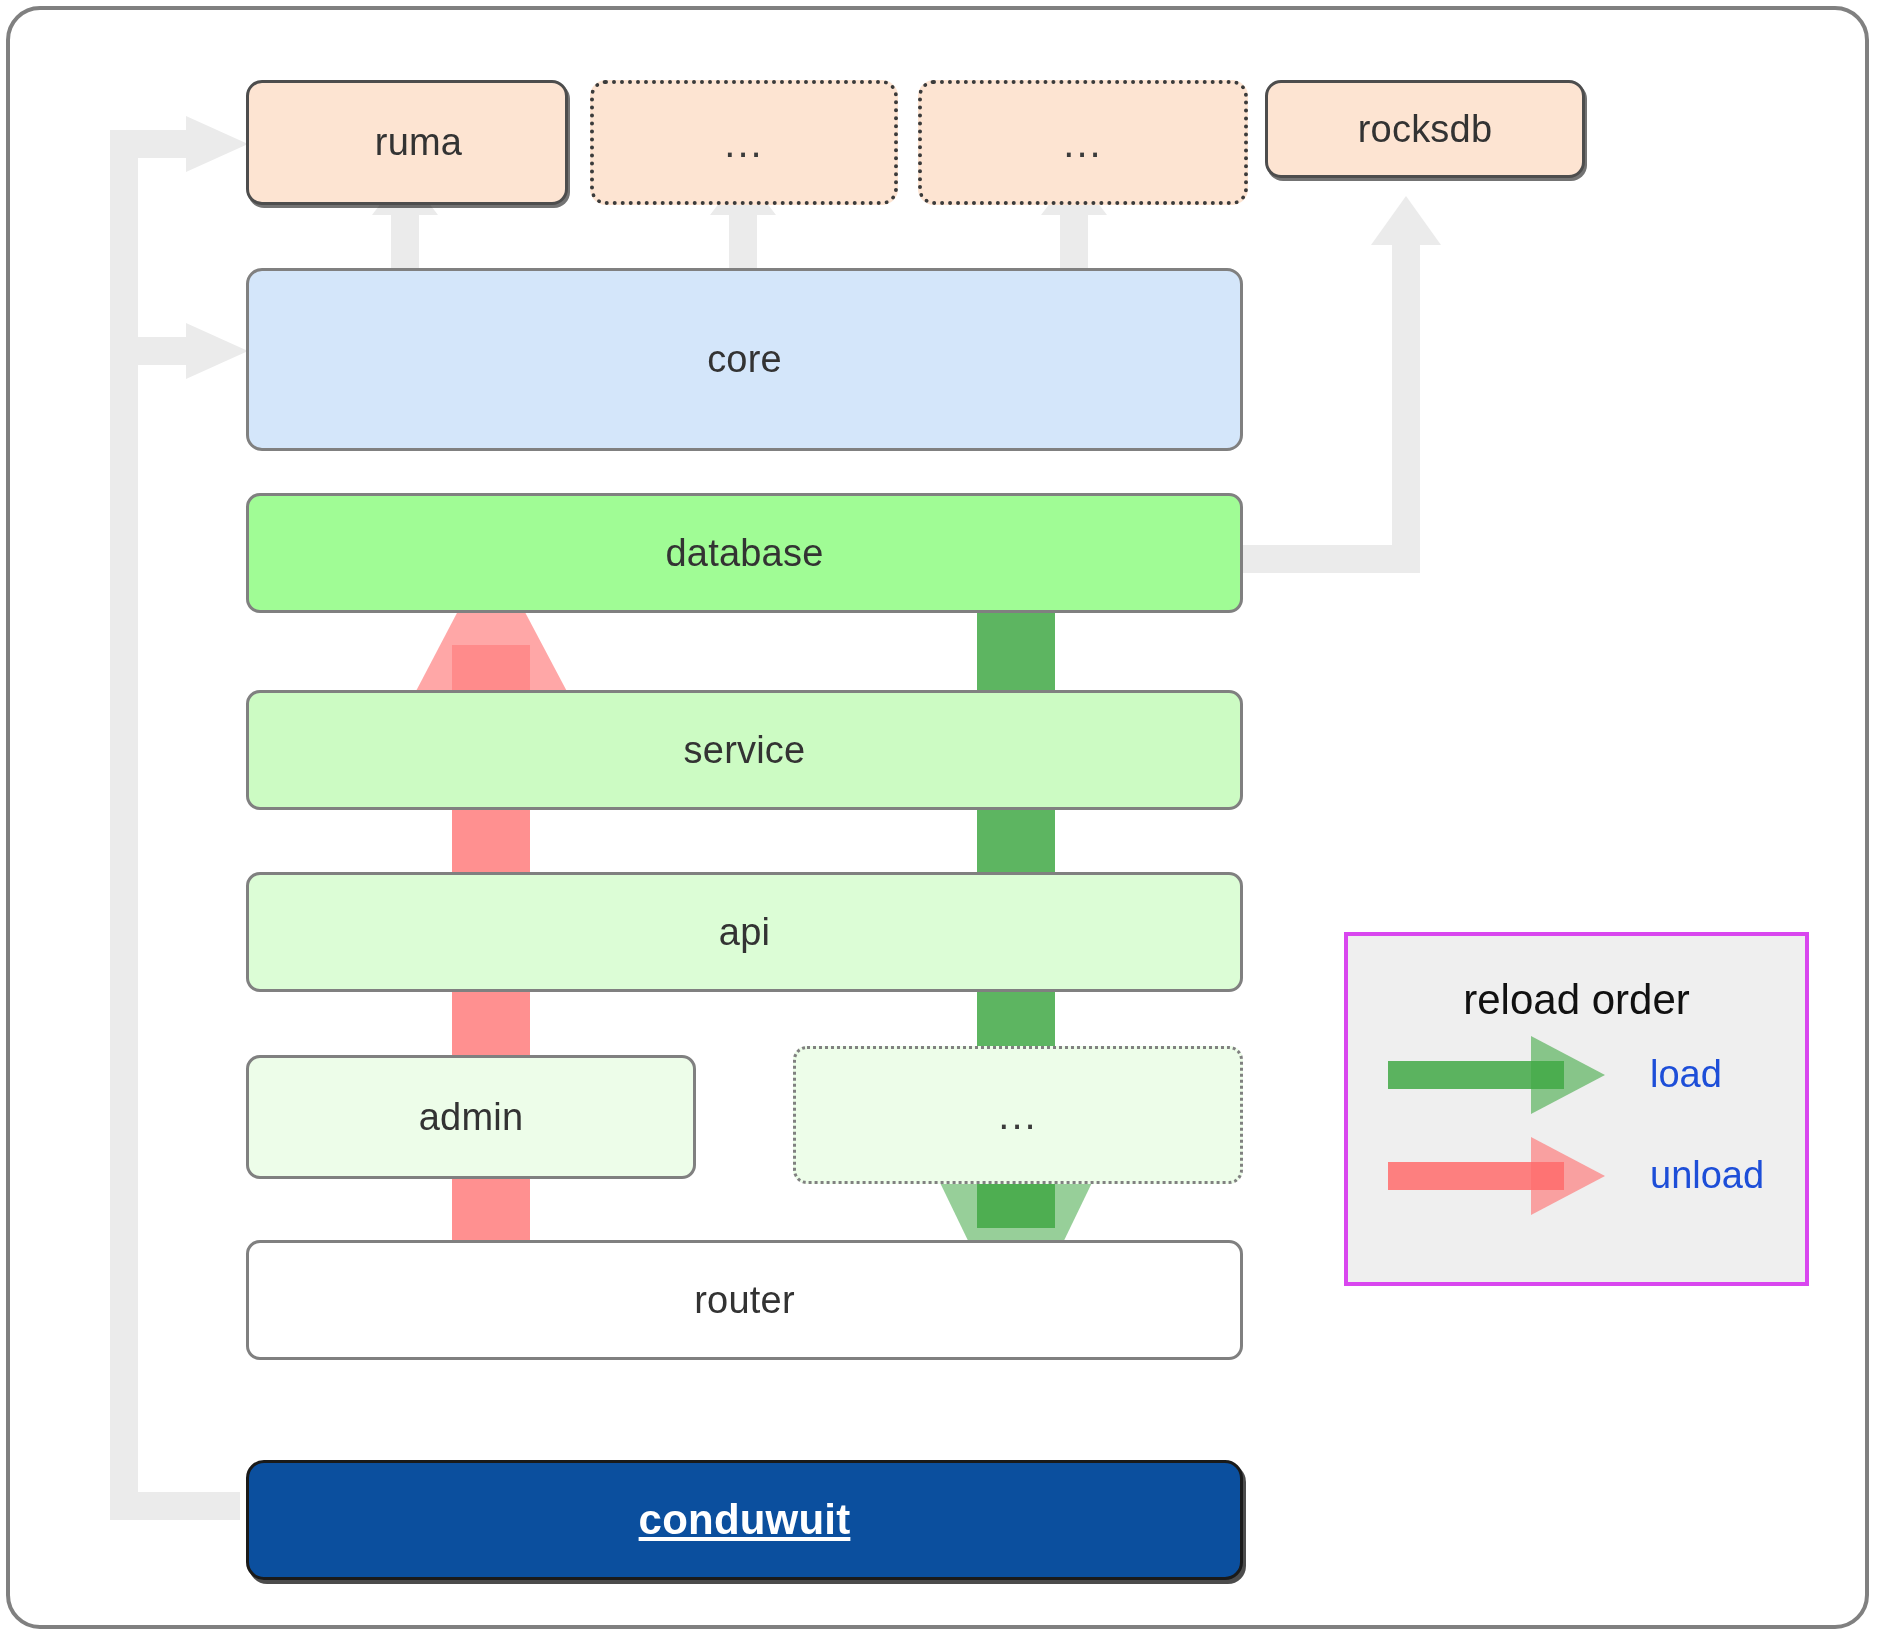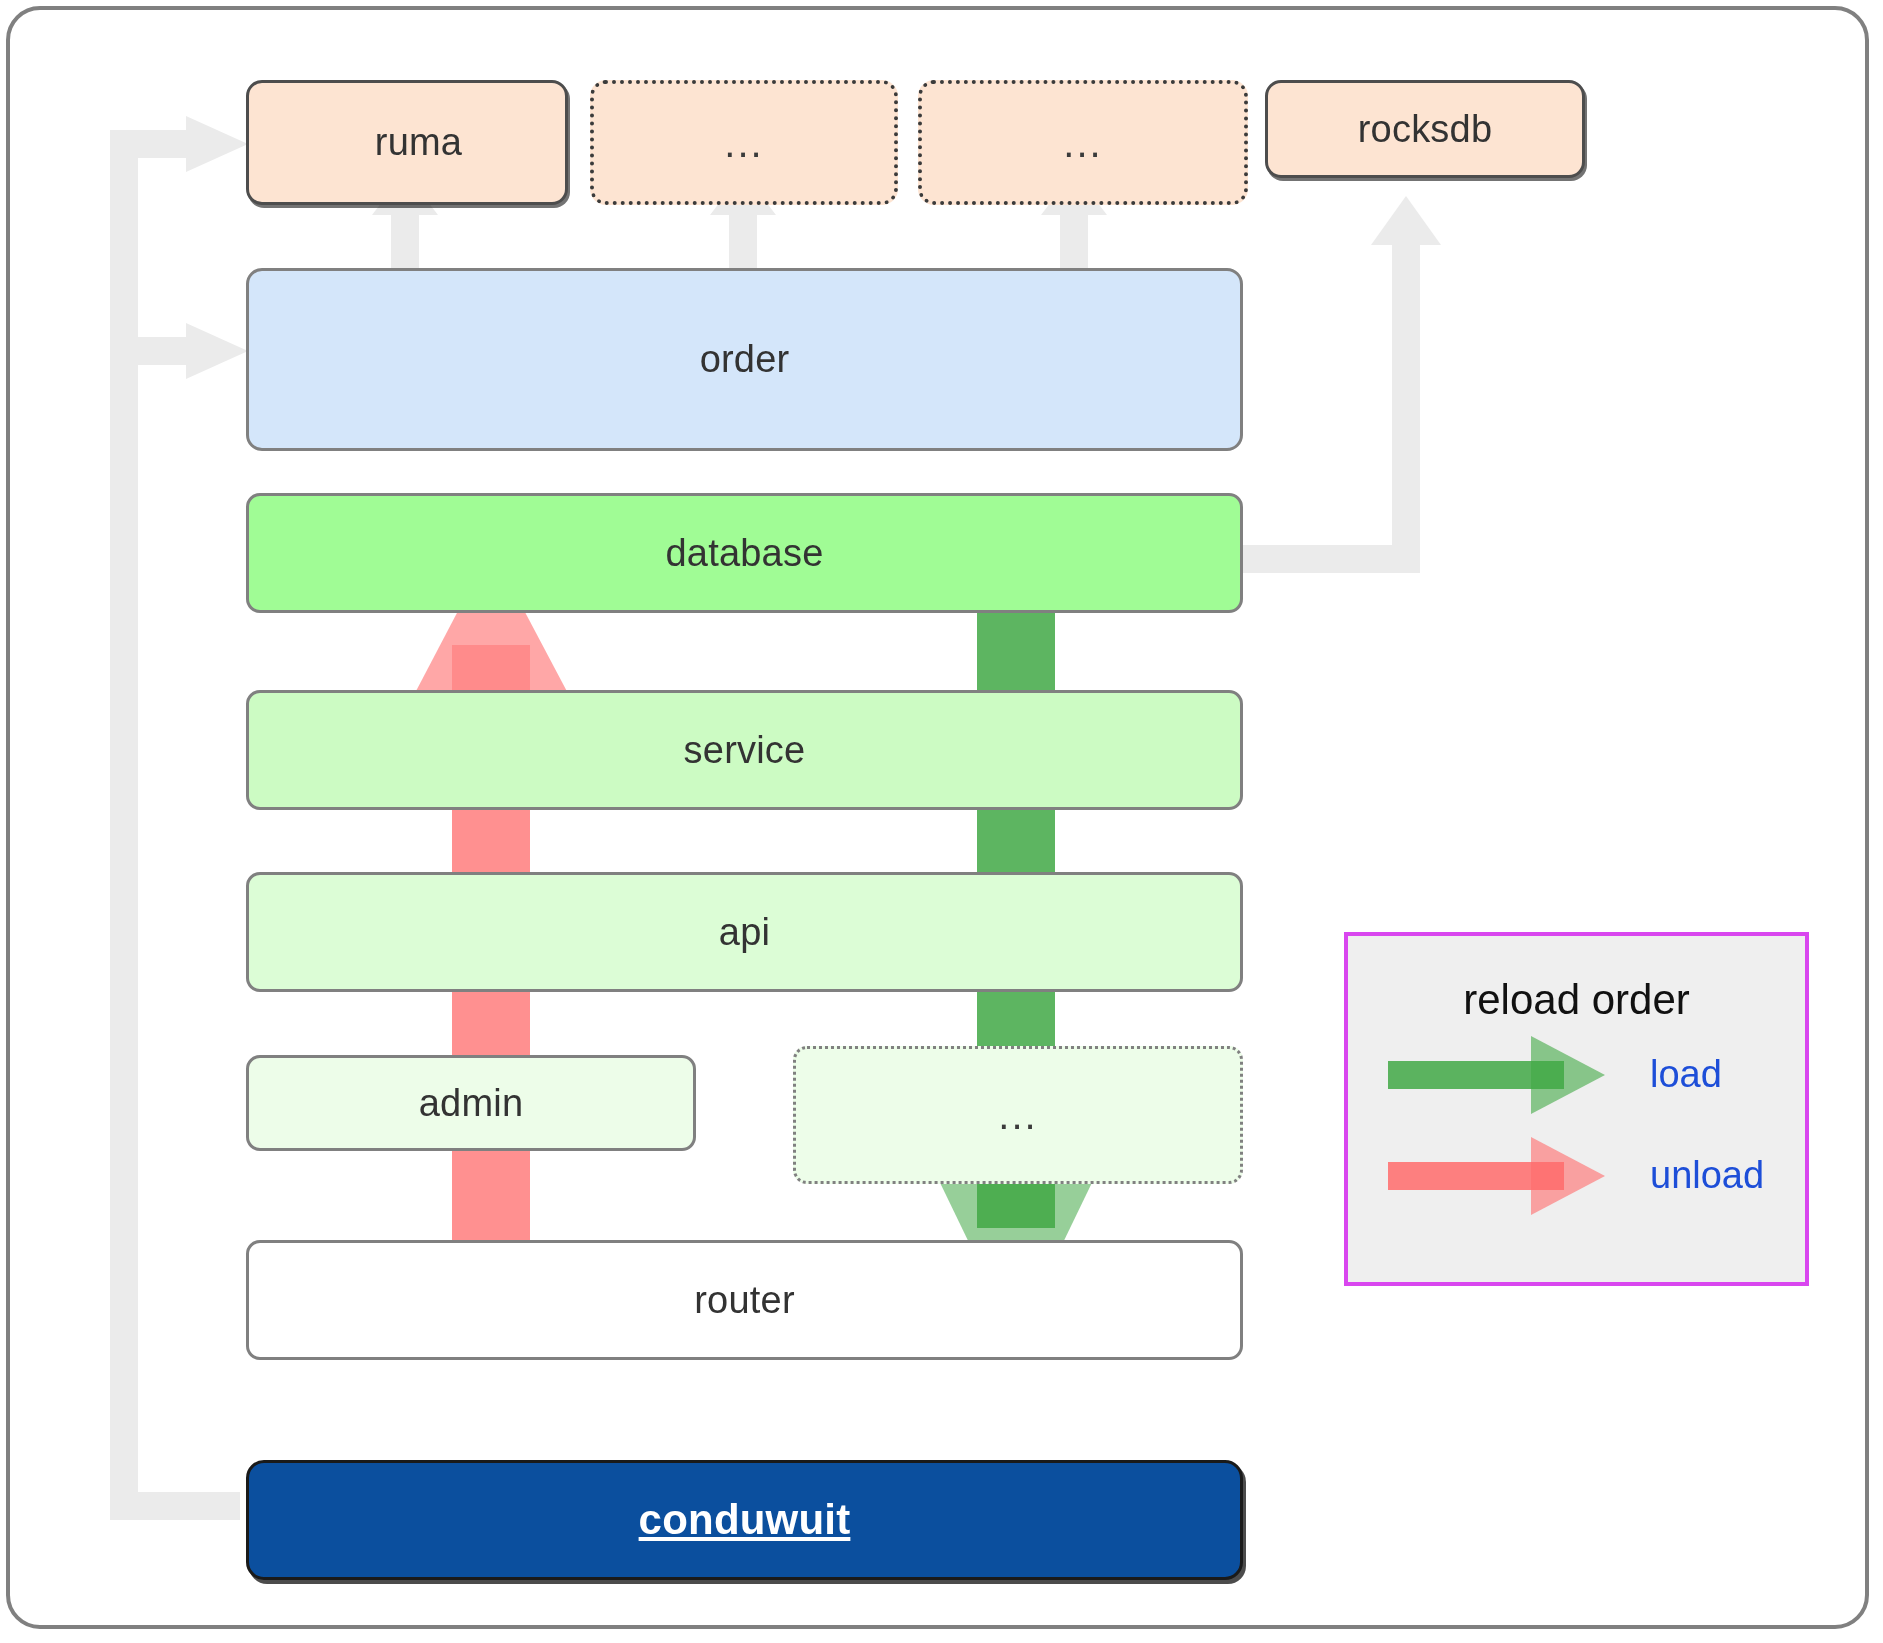--- a/index.html
+++ b/index.html
@@ -205,36 +205,36 @@
 
   <div class="node dep-dotted" style="left:918px; top:80px; width:330px; height:125px;">
     <span class="lbl dots">...</span>
   </div>
 
   <div class="node dep" style="left:1265px; top:80px; width:320px; height:98px;">
     <span class="lbl">rocksdb</span>
   </div>
 
   <div class="node layer-core" style="left:246px; top:268px; width:997px; height:183px;">
-    <span class="lbl">order</span>
+    <span class="lbl">core</span>
   </div>
 
   <div class="node layer-db" style="left:246px; top:493px; width:997px; height:120px;">
     <span class="lbl">database</span>
   </div>
 
   <div class="node layer-service" style="left:246px; top:690px; width:997px; height:120px;">
     <span class="lbl">service</span>
   </div>
 
   <div class="node layer-api" style="left:246px; top:872px; width:997px; height:120px;">
     <span class="lbl">api</span>
   </div>
 
-  <div class="node layer-admin" style="left:246px; top:1055px; width:450px; height:96px;">
+  <div class="node layer-admin" style="left:246px; top:1055px; width:450px; height:124px;">
     <span class="lbl">admin</span>
   </div>
 
   <div class="node layer-ellipsis" style="left:793px; top:1046px; width:450px; height:138px;">
     <span class="lbl dots">...</span>
   </div>
 
   <div class="node layer-router" style="left:246px; top:1240px; width:997px; height:120px;">
     <span class="lbl">router</span>
   </div>

